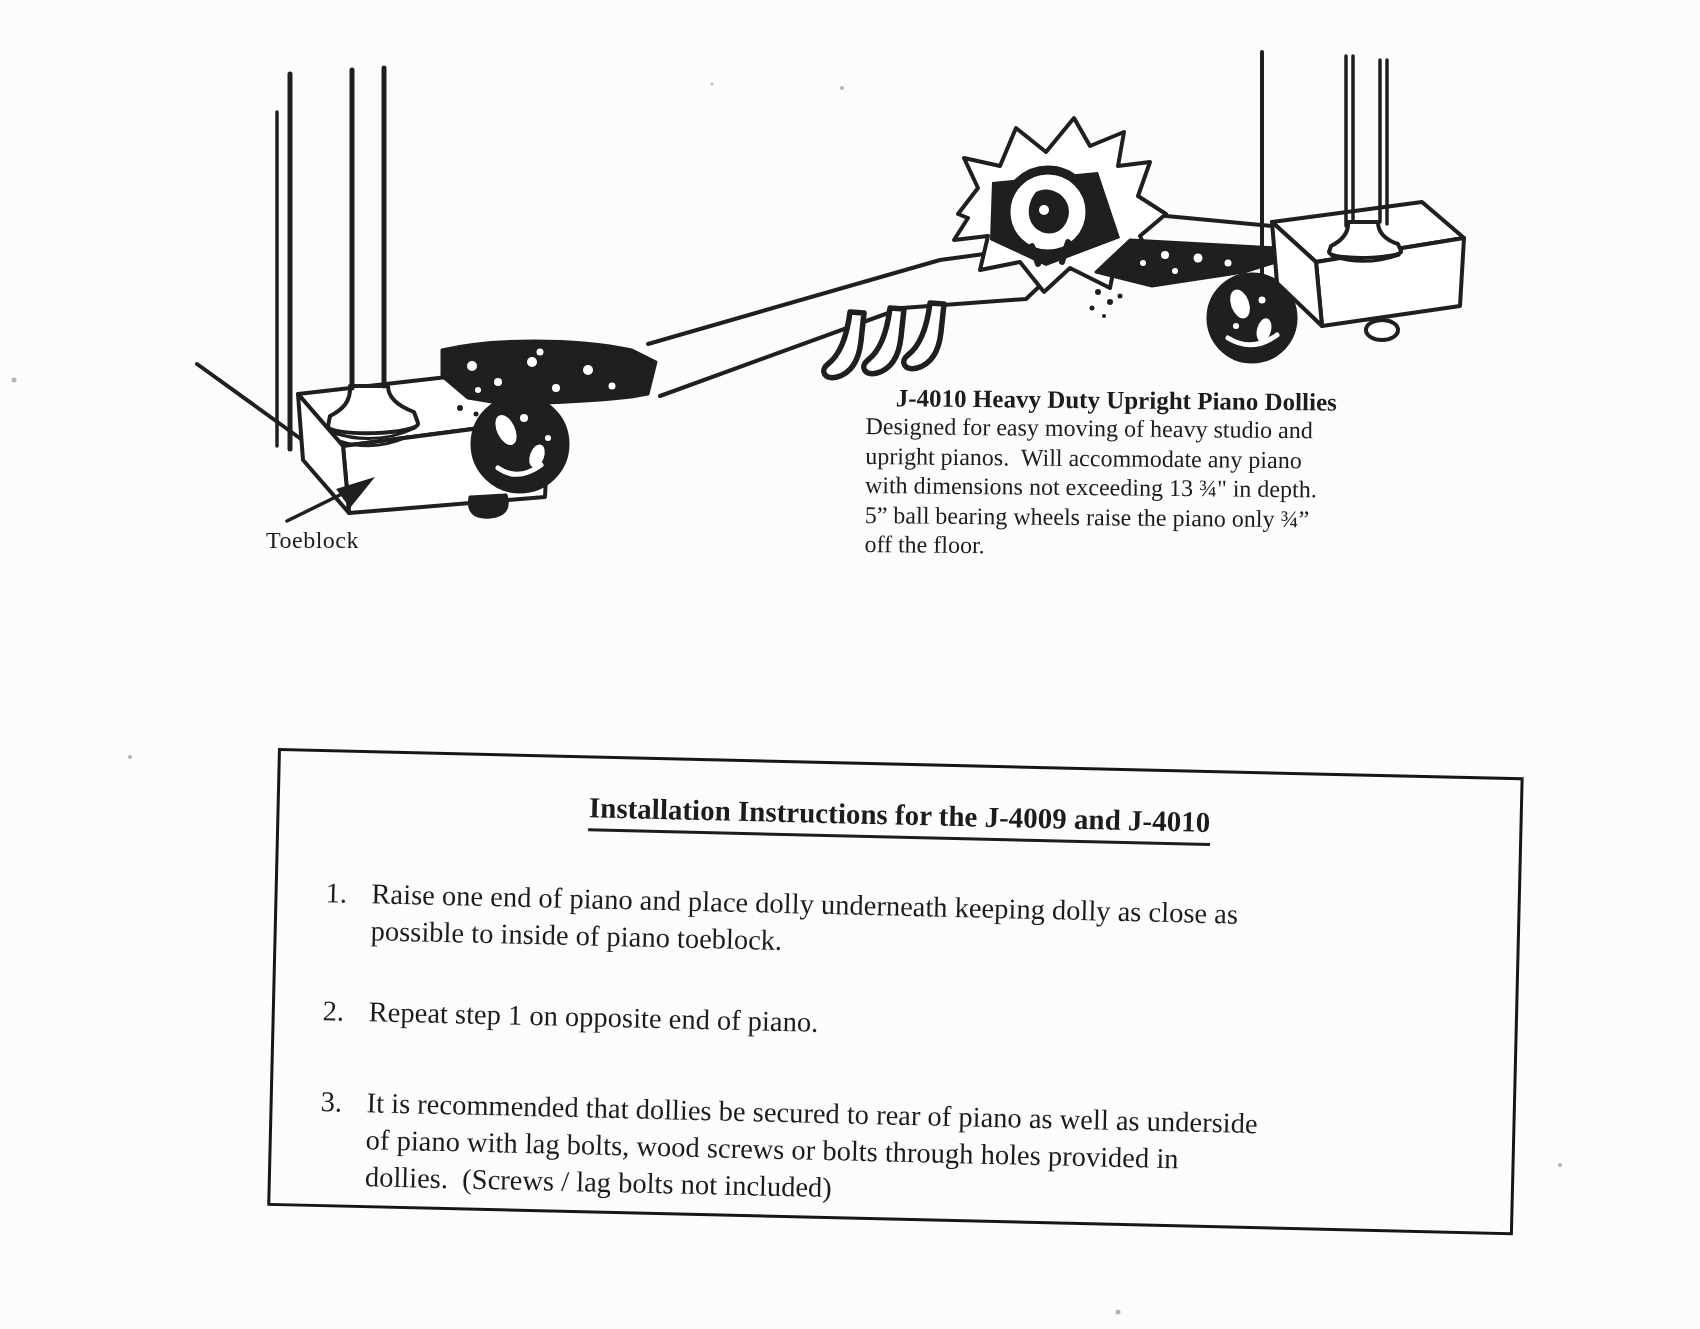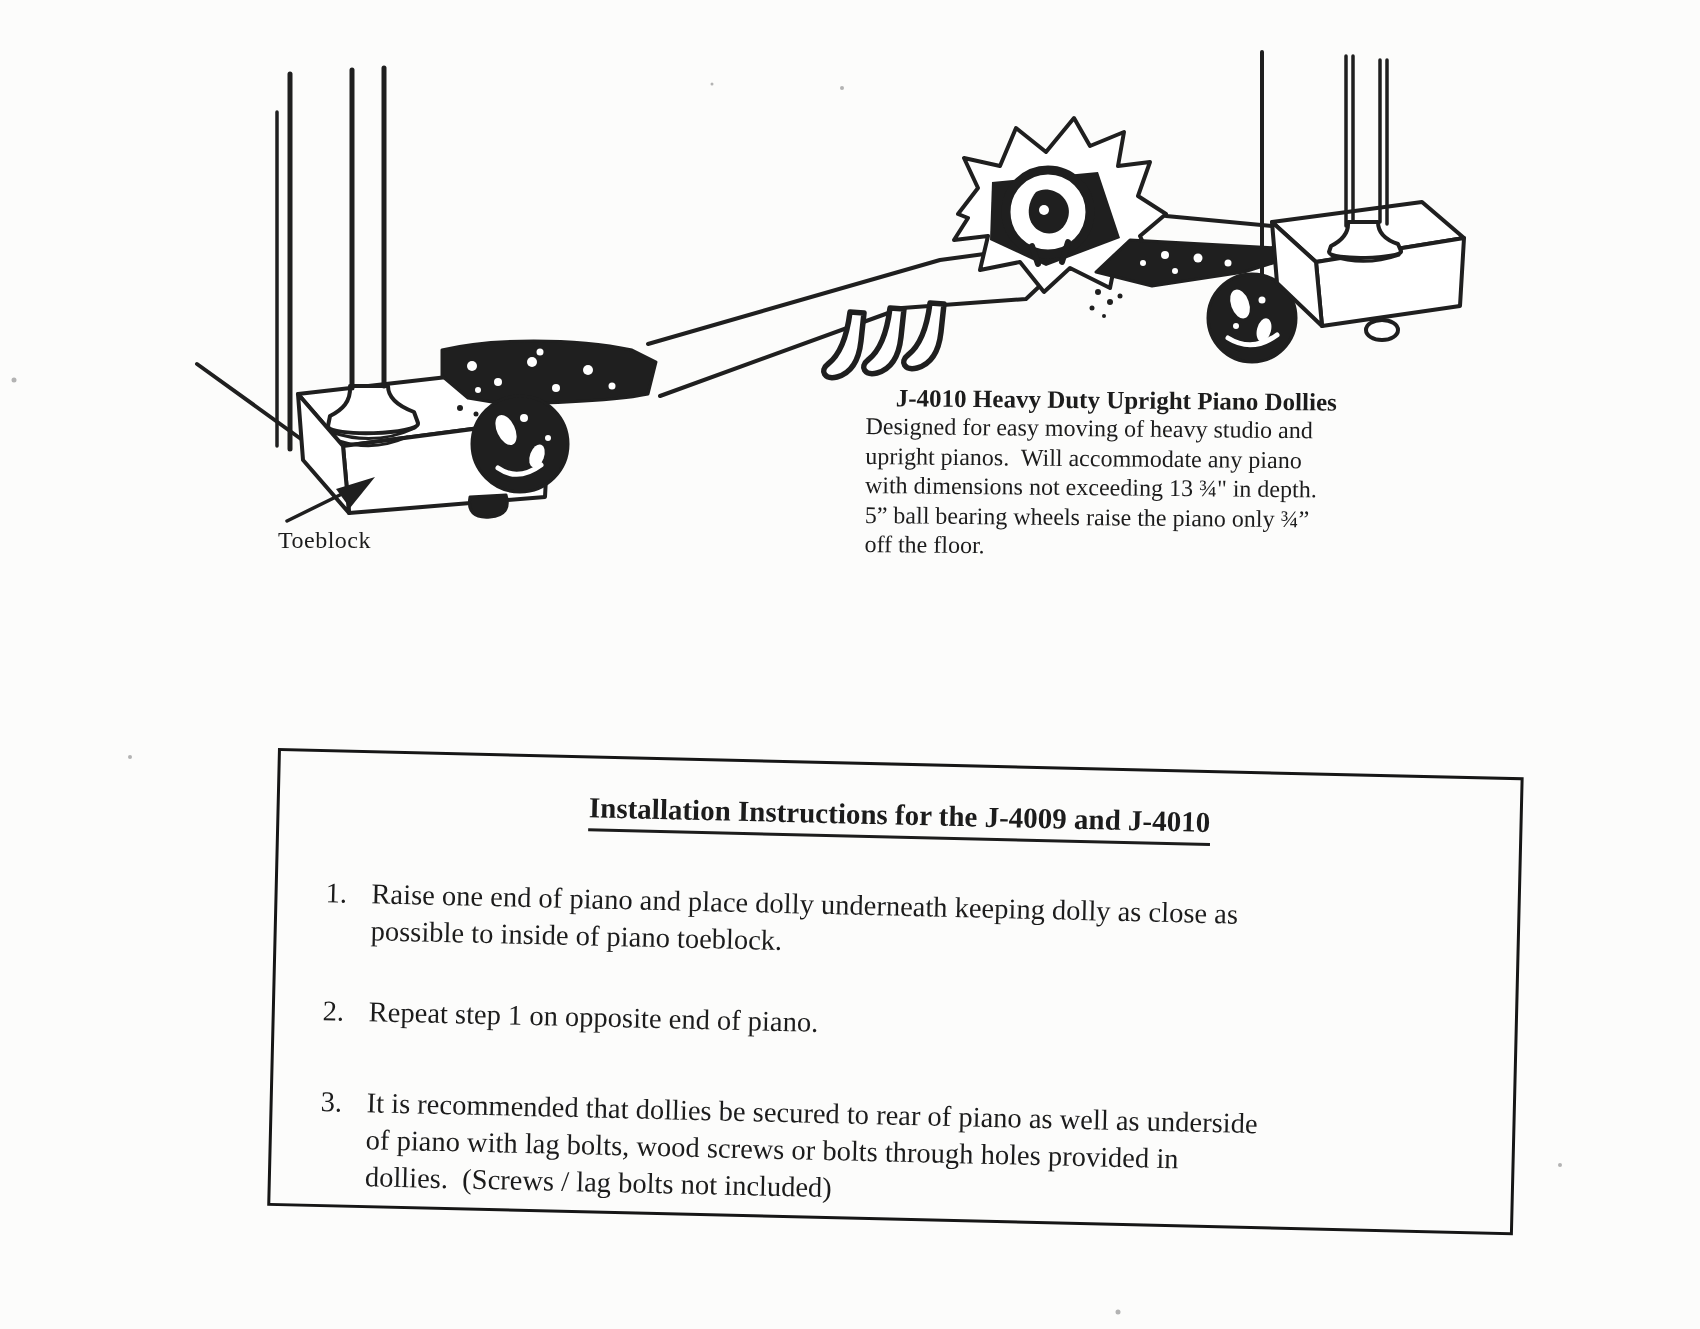--- a/index.html
+++ b/index.html
@@ -7,21 +7,21 @@
     width:1700px;height:1329px;
     background:#fcfcfb;
     font-family:"Liberation Serif","DejaVu Serif",serif;
     color:#1c1c1c;
     position:relative;
     overflow:hidden;
   }
   .abs{position:absolute;}
   
   .toeblock-label{
-    left:278px;top:527px;
+    left:266px;top:527px;
     font-size:24px;
     letter-spacing:.5px;
   }
   .caption{
     left:860px;top:383px;width:500px;
     transform:rotate(.55deg);
     transform-origin:0 0;
     line-height:29.4px;
     font-size:24px;
   }

